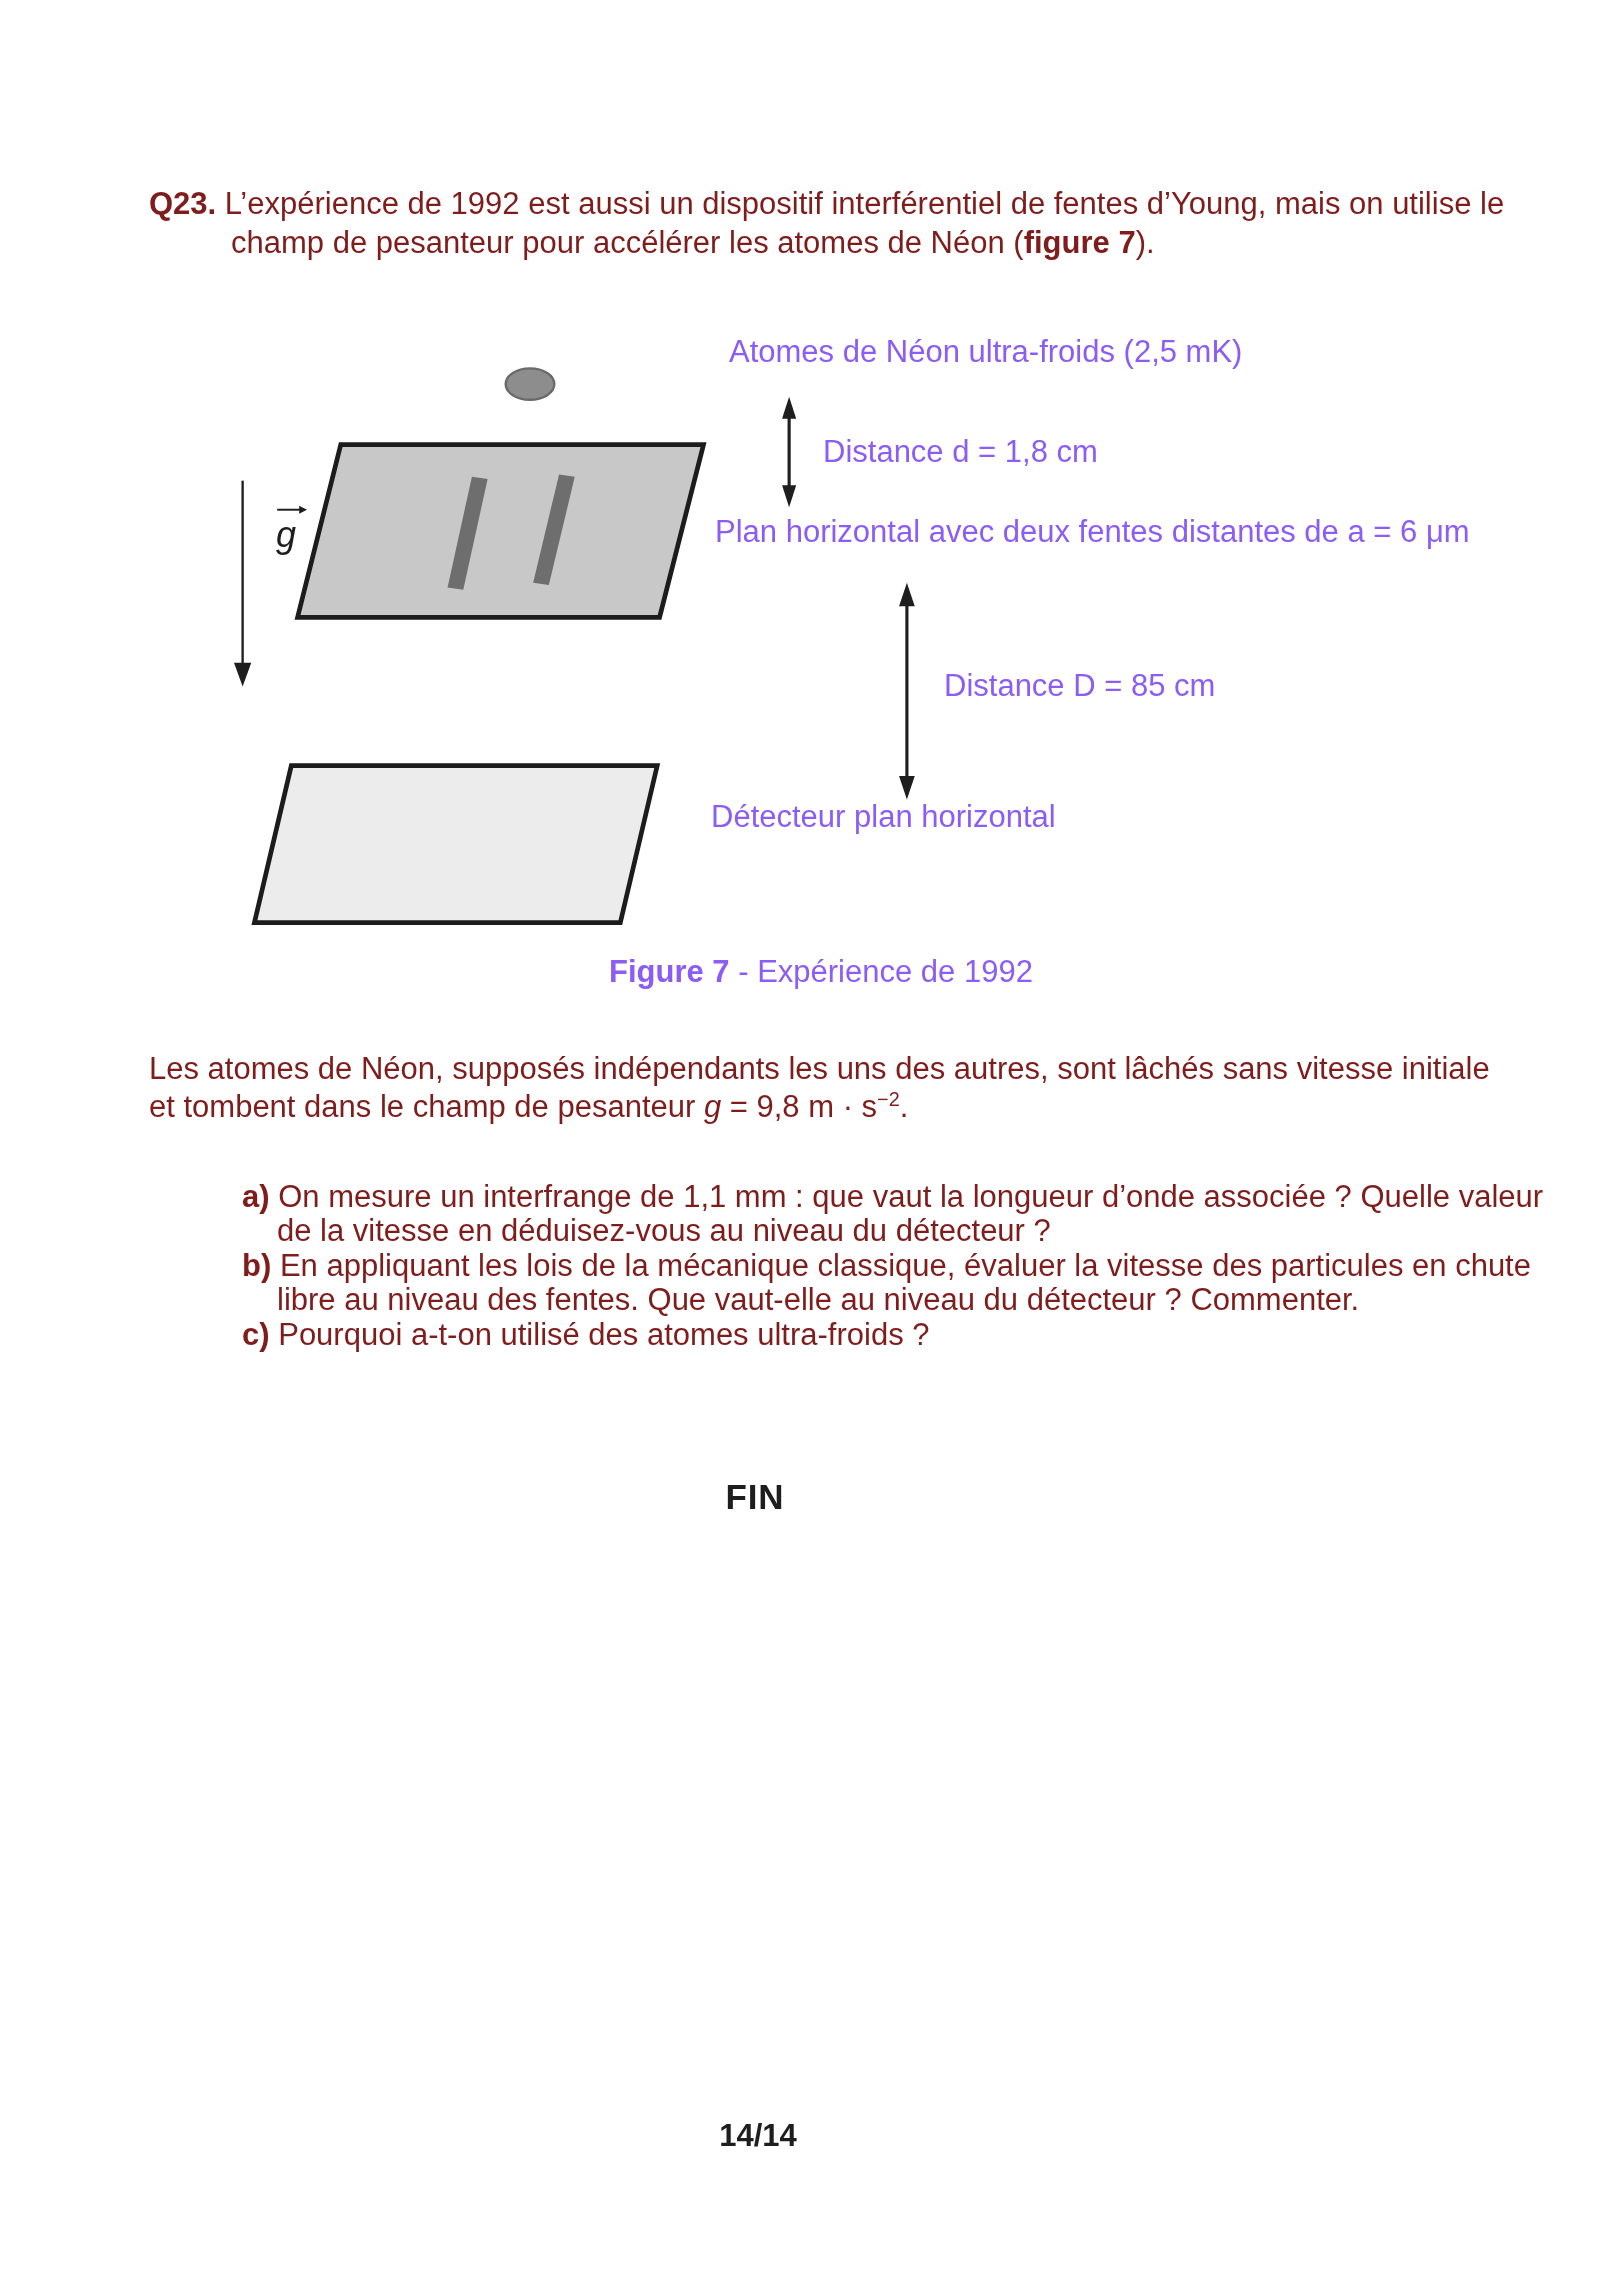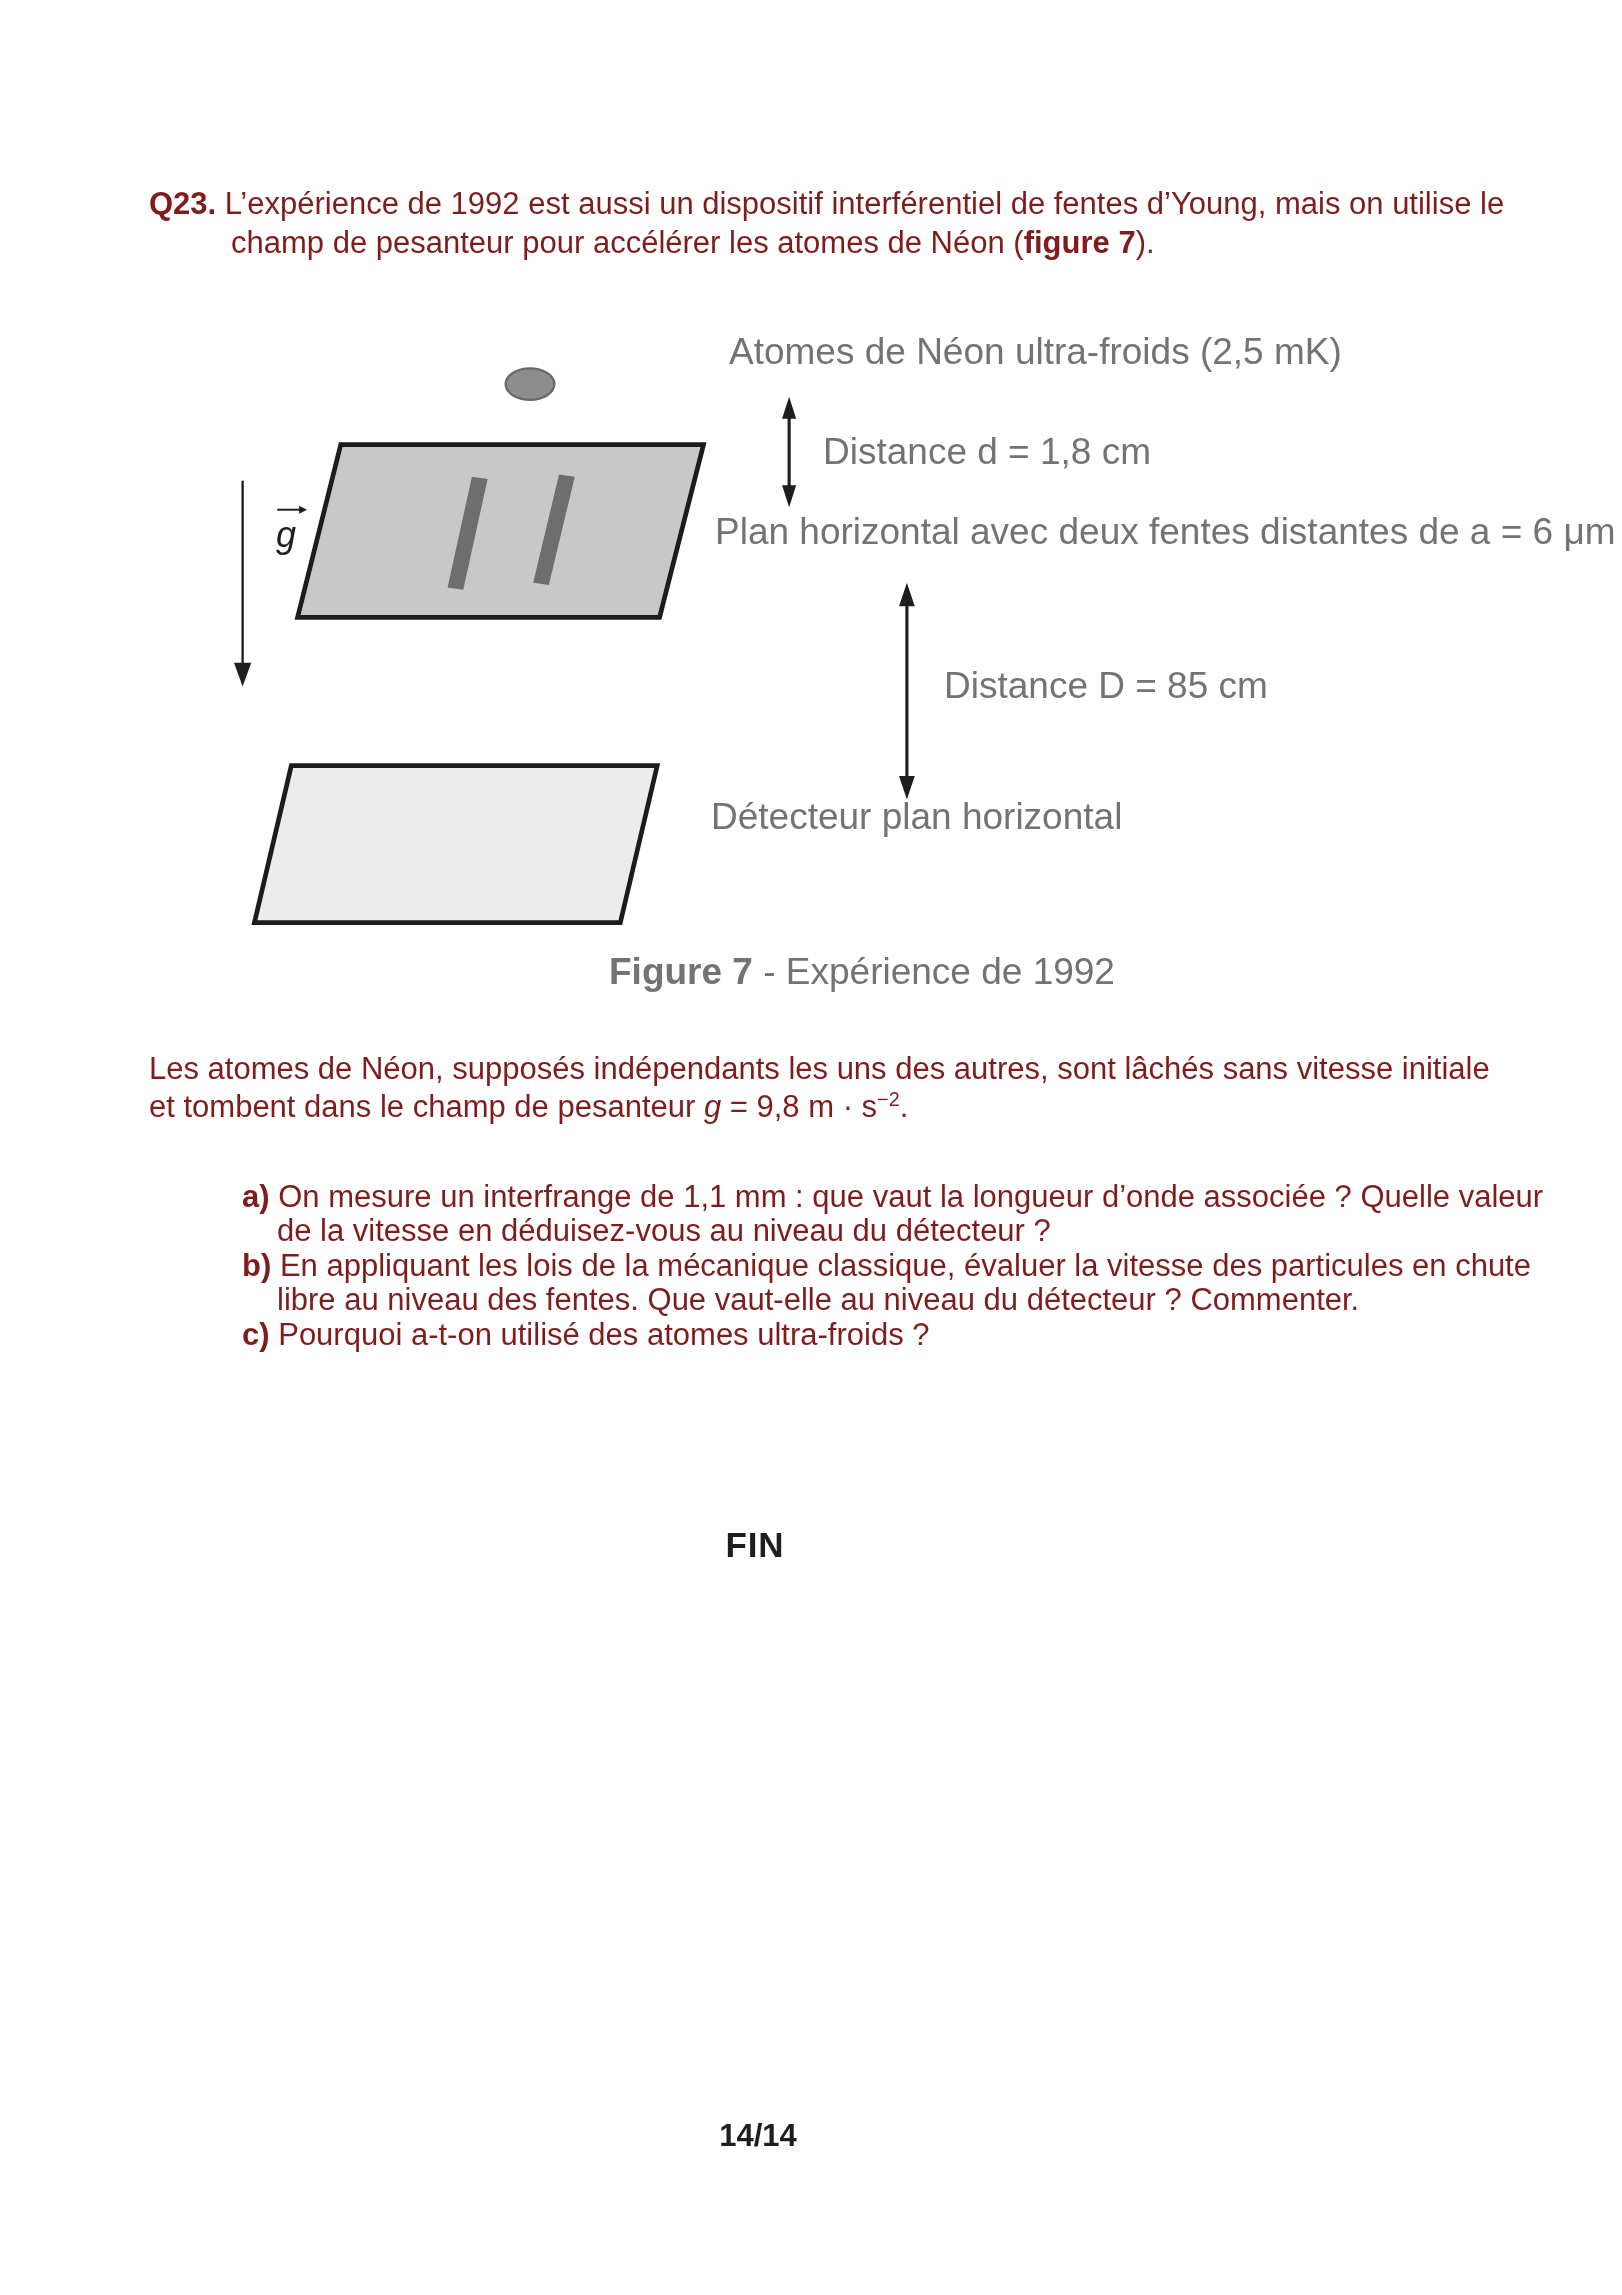--- a/index.html
+++ b/index.html
@@ -1,28 +1,28 @@
 <!DOCTYPE html>
 <html style="font-size:12.6px"><head>
 <meta charset="utf-8">
 <style>
   html,body{margin:0;padding:0;}
   body{
     width:1623px;height:2295px;position:relative;background:#ffffff;
     font-family:"Liberation Sans", sans-serif;color:#1e1e1e;overflow:hidden;
   }
   .line{position:absolute;white-space:nowrap;font-size:31px;line-height:37px;color:#7f1d1d;}
-  .fig-label{position:absolute;white-space:nowrap;font-size:37px;line-height:38px;color:#737373;}
+  .fig-label{position:absolute;white-space:nowrap;font-size:31px;line-height:38px;color:#8b5cf6;}
   .b{font-weight:700;}
   .it{font-style:italic;}
   sup{font-size:64%;vertical-align:baseline;position:relative;top:-0.55em;}
   #figure-svg{position:absolute;left:0;top:0;z-index:0;}
   .txt{z-index:1;}
   #fin{position:absolute;top:1477px;left:0;width:1510px;text-align:center;
-       font-size:35px;font-weight:700;letter-spacing:0.8px;margin-top:48px;}
+       font-size:35px;font-weight:700;letter-spacing:0.8px;}
   #page-number{position:absolute;top:2118px;left:0;width:1516px;text-align:center;
        font-size:31px;font-weight:700;}
   #g-label{position:absolute;left:276px;top:514px;font-size:36px;font-style:italic;}
 </style>
 </head>
 <body>
 
 <svg id="figure-svg" width="1623" height="1021" viewBox="0 0 2067 1300">
 
   <ellipse cx="675" cy="489" rx="31" ry="20" fill="#8d8d8d" stroke="#6a6a6a" stroke-width="3"></ellipse>

